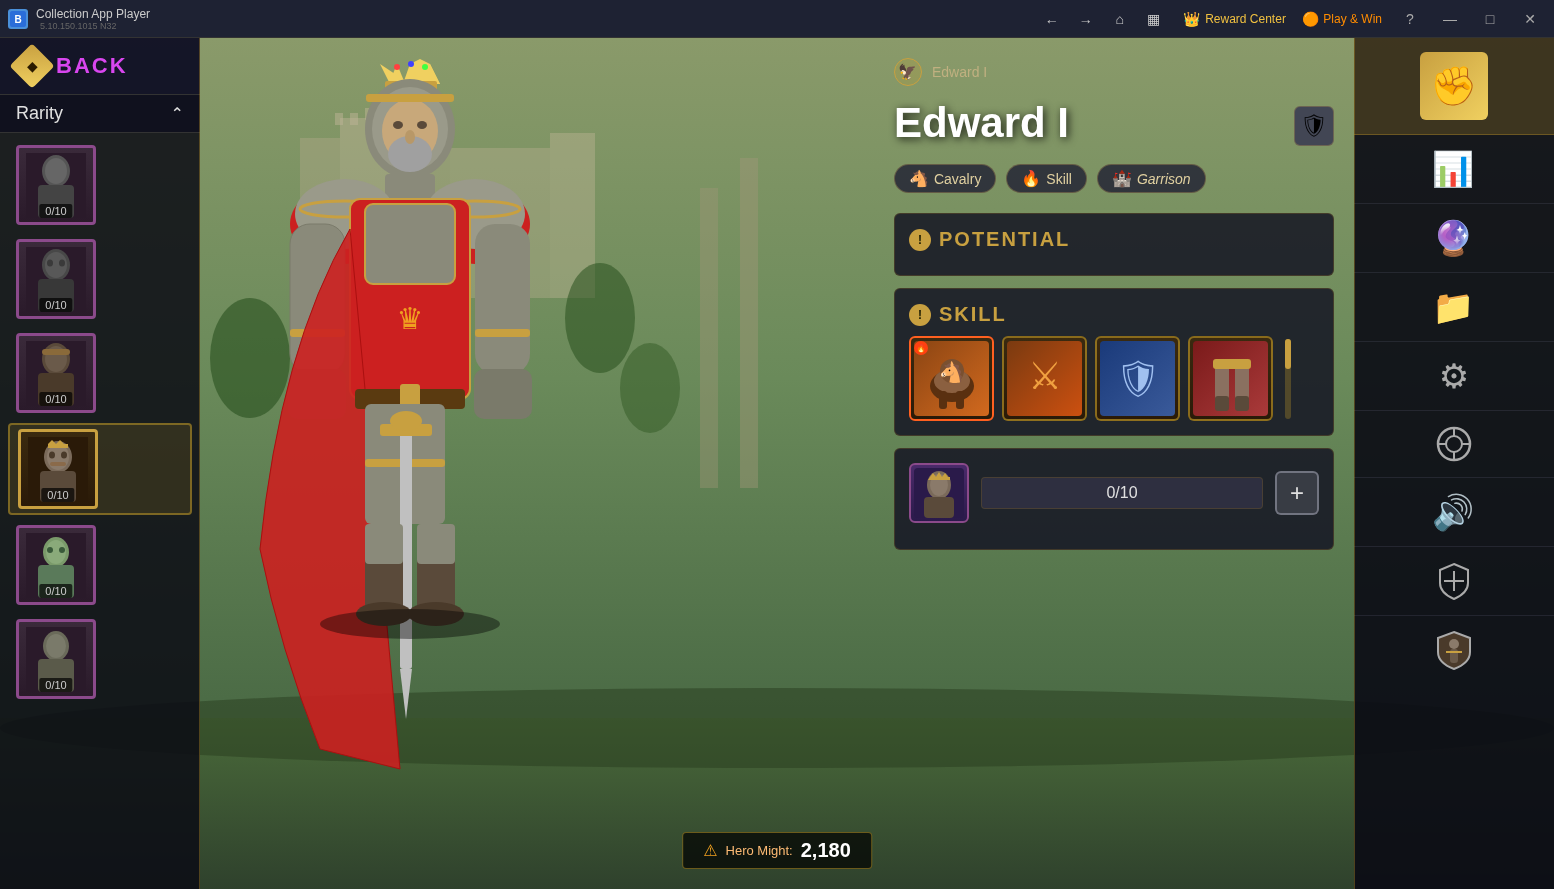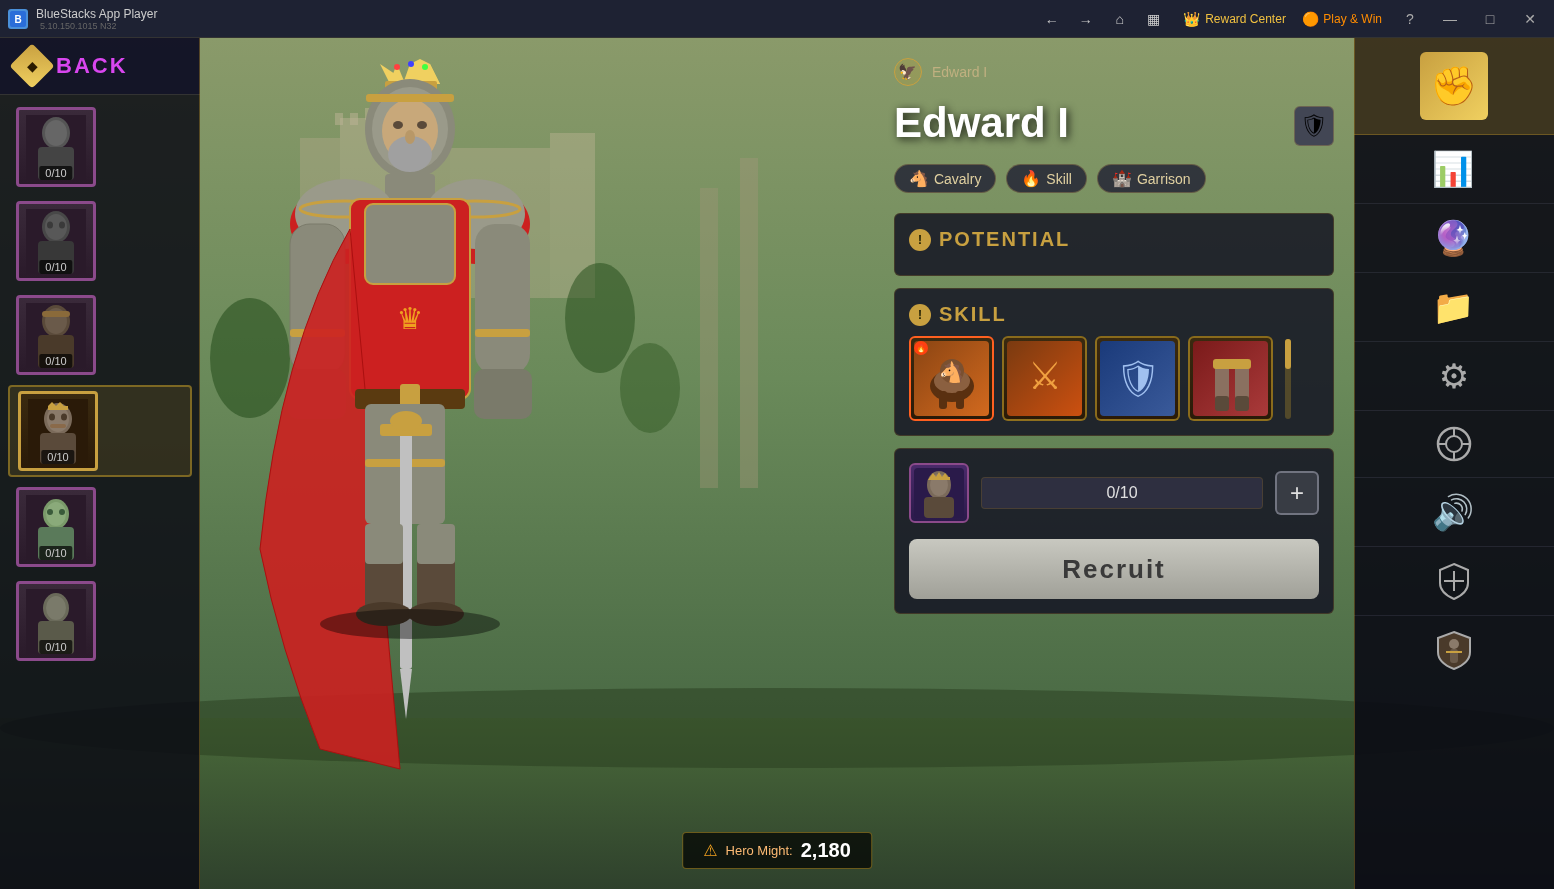--- a/index.html
+++ b/index.html
@@ -381,21 +381,21 @@
 
 <div class="title-bar">
   <div class="title-bar-left">
     <div class="title-bar-icon">
       <svg width="16" height="16" viewBox="0 0 16 16">
         <rect width="16" height="16" fill="#2a6dd9" rx="2"></rect>
         <text x="8" y="12" text-anchor="middle" fill="white" font-size="10" font-weight="bold">B</text>
       </svg>
     </div>
     <div>
-      <div style="font-size:12px;color:#ccc;">BlueStacks App Player</div>
+      <div style="font-size:12px;color:#ccc;">Collection App Player</div>
       <div class="title-bar-version">5.10.150.1015  N32</div>
     </div>
   </div>
   <div class="title-bar-right">
     <div class="nav-btns">
       <div class="nav-icon-btn">←</div>
       <div class="nav-icon-btn">→</div>
       <div class="nav-icon-btn">⌂</div>
       <div class="nav-icon-btn">▦</div>
     </div>
@@ -552,20 +552,24 @@
   </div>
 
   <div class="left-sidebar">
     <div class="back-btn">
       <div class="back-diamond">
         <div class="back-diamond-inner">◆</div>
       </div>
       <span style="font-size:22px;font-weight:bold;color:#d946ef;letter-spacing:2px;">BACK</span>
     </div>
 
+    <div class="rarity-filter">
+      <span style="font-size:18px;color:#e0e0e0;font-weight:500;">Rarity</span>
+      <span style="color:#e0e0e0;font-size:16px;">⌃</span>
+    </div>
 
     <div class="hero-list">
 
       <div class="hero-item">
         <div class="hero-portrait">
           <div class="hero-portrait-border">
             <svg width="60" height="65" viewBox="0 0 60 65">
               <rect width="60" height="65" fill="#2a1a2a"></rect>
               <ellipse cx="30" cy="18" rx="14" ry="16" fill="#555"></ellipse>
               <rect x="12" y="32" width="36" height="33" rx="4" fill="#444"></rect>
@@ -683,21 +687,21 @@
       <div class="hero-tag">
         <span style="font-size:16px;">🐴</span>
         <span style="color:#e0d0a0;font-size:14px;">Cavalry</span>
       </div>
       <div class="hero-tag">
         <span style="font-size:16px;">🔥</span>
         <span style="color:#e0d0a0;font-size:14px;">Skill</span>
       </div>
       <div class="hero-tag">
         <span style="font-size:16px;">🏰</span>
-        <span style="color:#e0d0a0;font-size:14px;">Garrison</span>
+        <span style="color:#e0d0a0;font-size:14px;font-style:italic;">Garrison</span>
       </div>
     </div>
 
     <div class="section-box">
       <div class="section-header">
         <div class="section-badge">!</div>
         <span style="font-size:20px;font-weight:bold;color:#c8a040;letter-spacing:2px;">POTENTIAL</span>
       </div>
     </div>
 
@@ -795,23 +799,20 @@
           <div style="background:rgba(50,50,70,0.8);border:1px solid rgba(100,80,40,0.5);border-radius:4px;height:32px;display:flex;align-items:center;justify-content:center;">
             <span style="color:#e0e0e0;font-size:16px;">0/10</span>
           </div>
         </div>
 
         <div class="add-btn">
           <span style="font-size:24px;">+</span>
         </div>
       </div>
       
-      <button class="recruit-btn">
-        <span>Recruit</span>
-      </button>
     </div>
 
   </div>
 
   <div class="far-right-sidebar">
 
     <div style="width:100%;background:rgba(180,140,40,0.25);border-bottom:1px solid rgba(180,140,40,0.4);display:flex;align-items:center;justify-content:center;padding:14px 0;cursor:pointer;">
       <div style="width:68px;height:68px;background:linear-gradient(135deg,#c8a040,#f0d060);display:flex;align-items:center;justify-content:center;border-radius:6px;">
         <span style="font-size:38px;color:#2a1a00;">✊</span>
       </div>

